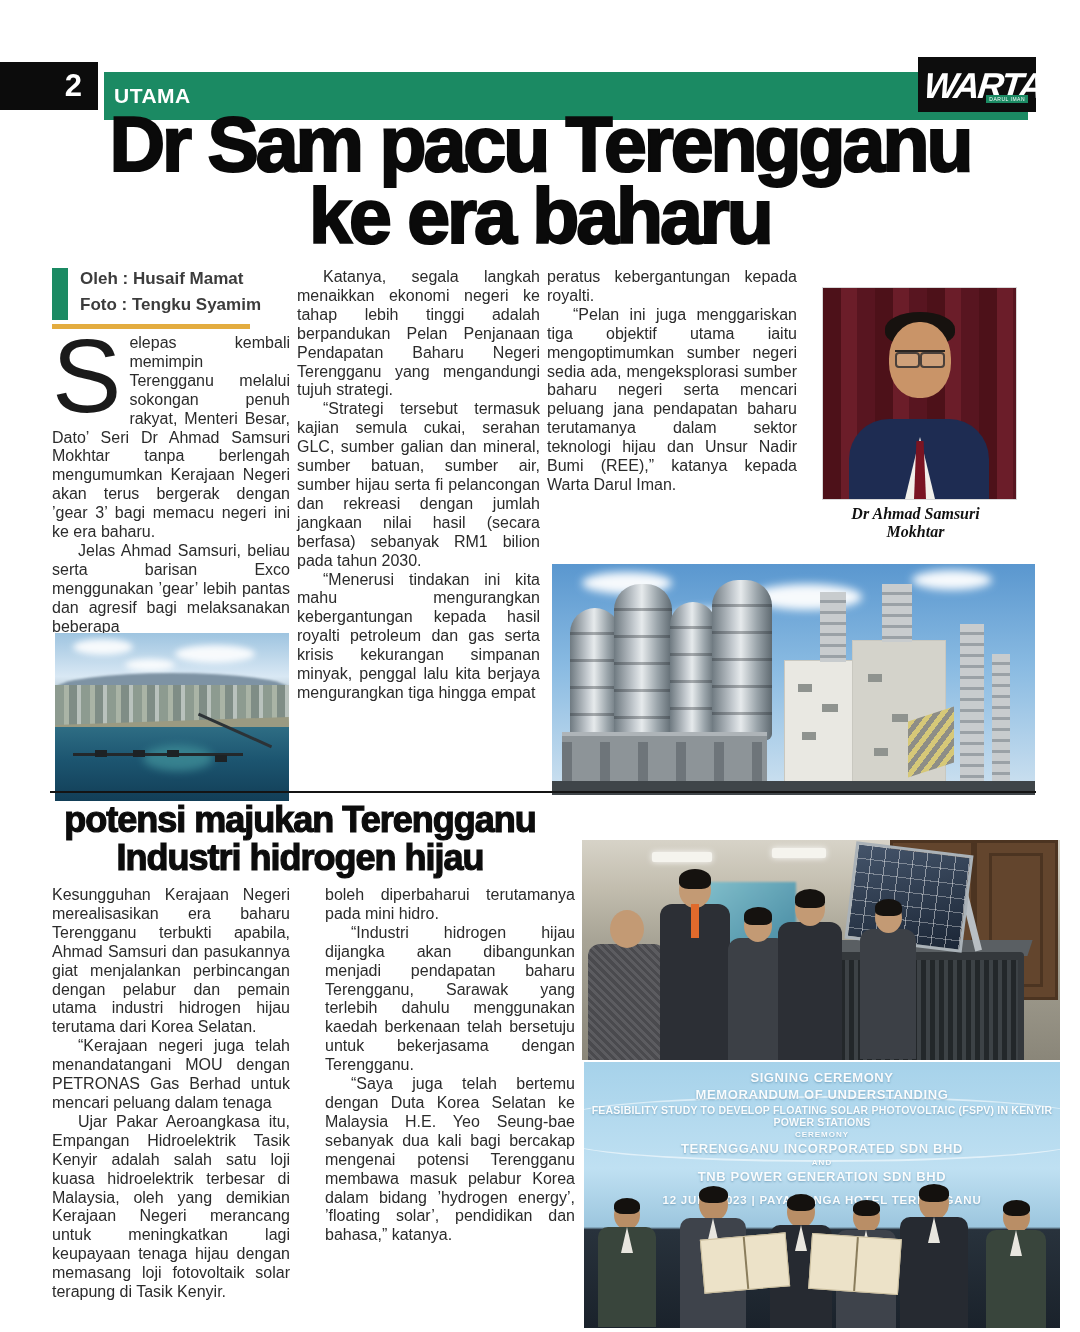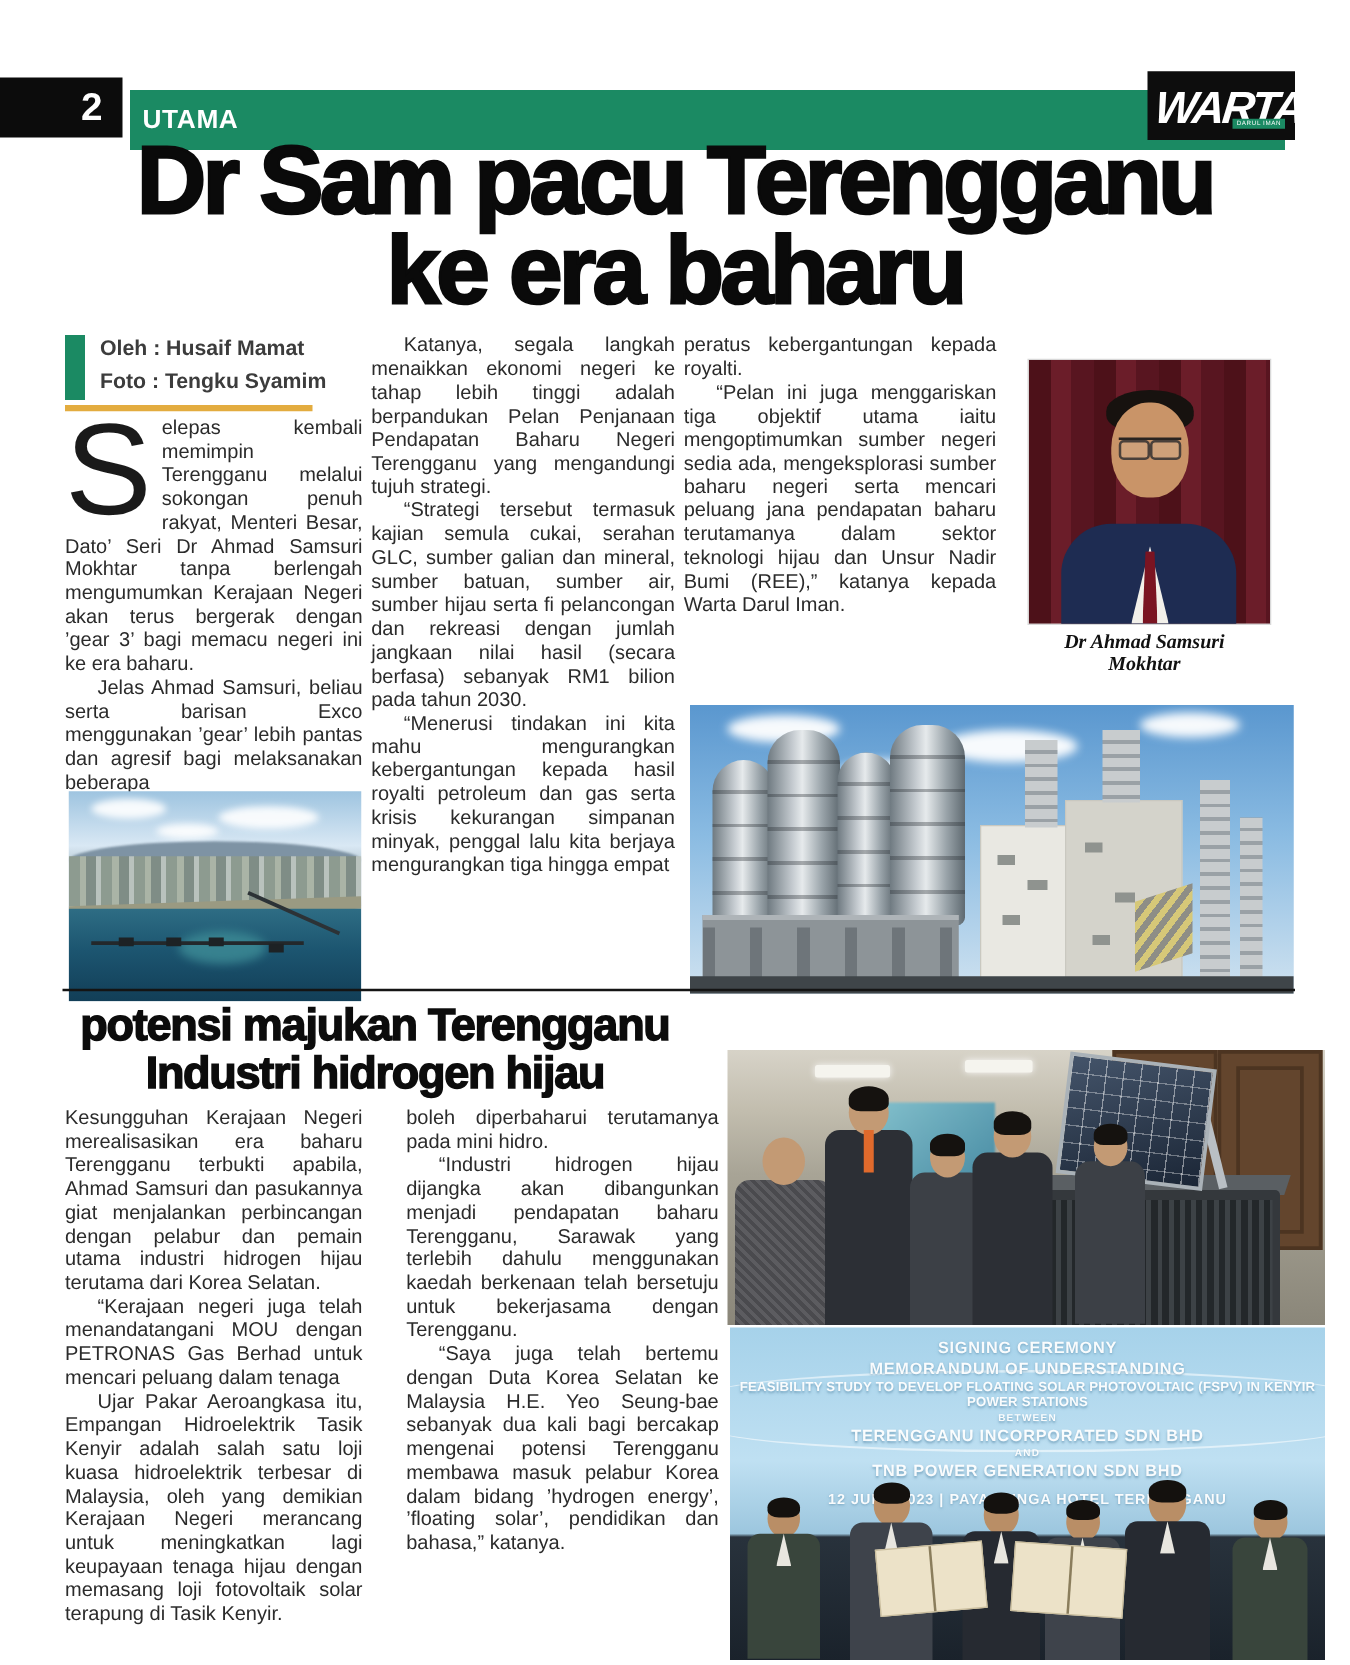--- a/index.html
+++ b/index.html
@@ -306,21 +306,21 @@
   </div>
 </div>
 
 <div class="photo signing">
   <div class="wave" style="top:34px;"></div>
   <div class="wave" style="top:58px;transform:scaleY(-1);"></div>
   <div class="mou">
     <div class="l-big">SIGNING CEREMONY</div>
     <div class="l-big">MEMORANDUM OF UNDERSTANDING</div>
     <div class="l-long">FEASIBILITY STUDY TO DEVELOP FLOATING SOLAR PHOTOVOLTAIC (FSPV) IN KENYIR POWER STATIONS</div>
-    <div class="l-small">BETWEEN</div>
+    <div class="l-small">CEREMONY</div>
     <div class="l-big">TERENGGANU INCORPORATED SDN BHD</div>
     <div class="l-small">AND</div>
     <div class="l-big">TNB POWER GENERATION SDN BHD</div>
     <div class="l-date">12 JUNE 2023   |   PAYA BUNGA HOTEL TERENGGANU</div>
   </div>
   <div class="sfig green" style="left:14px;bottom:0;width:58px;height:128px;">
     <div class="head" style="width:26px;height:30px;">
         <div class="hair"></div>
       </div>
     <div class="torso" style="width:58px;height:100px;">

